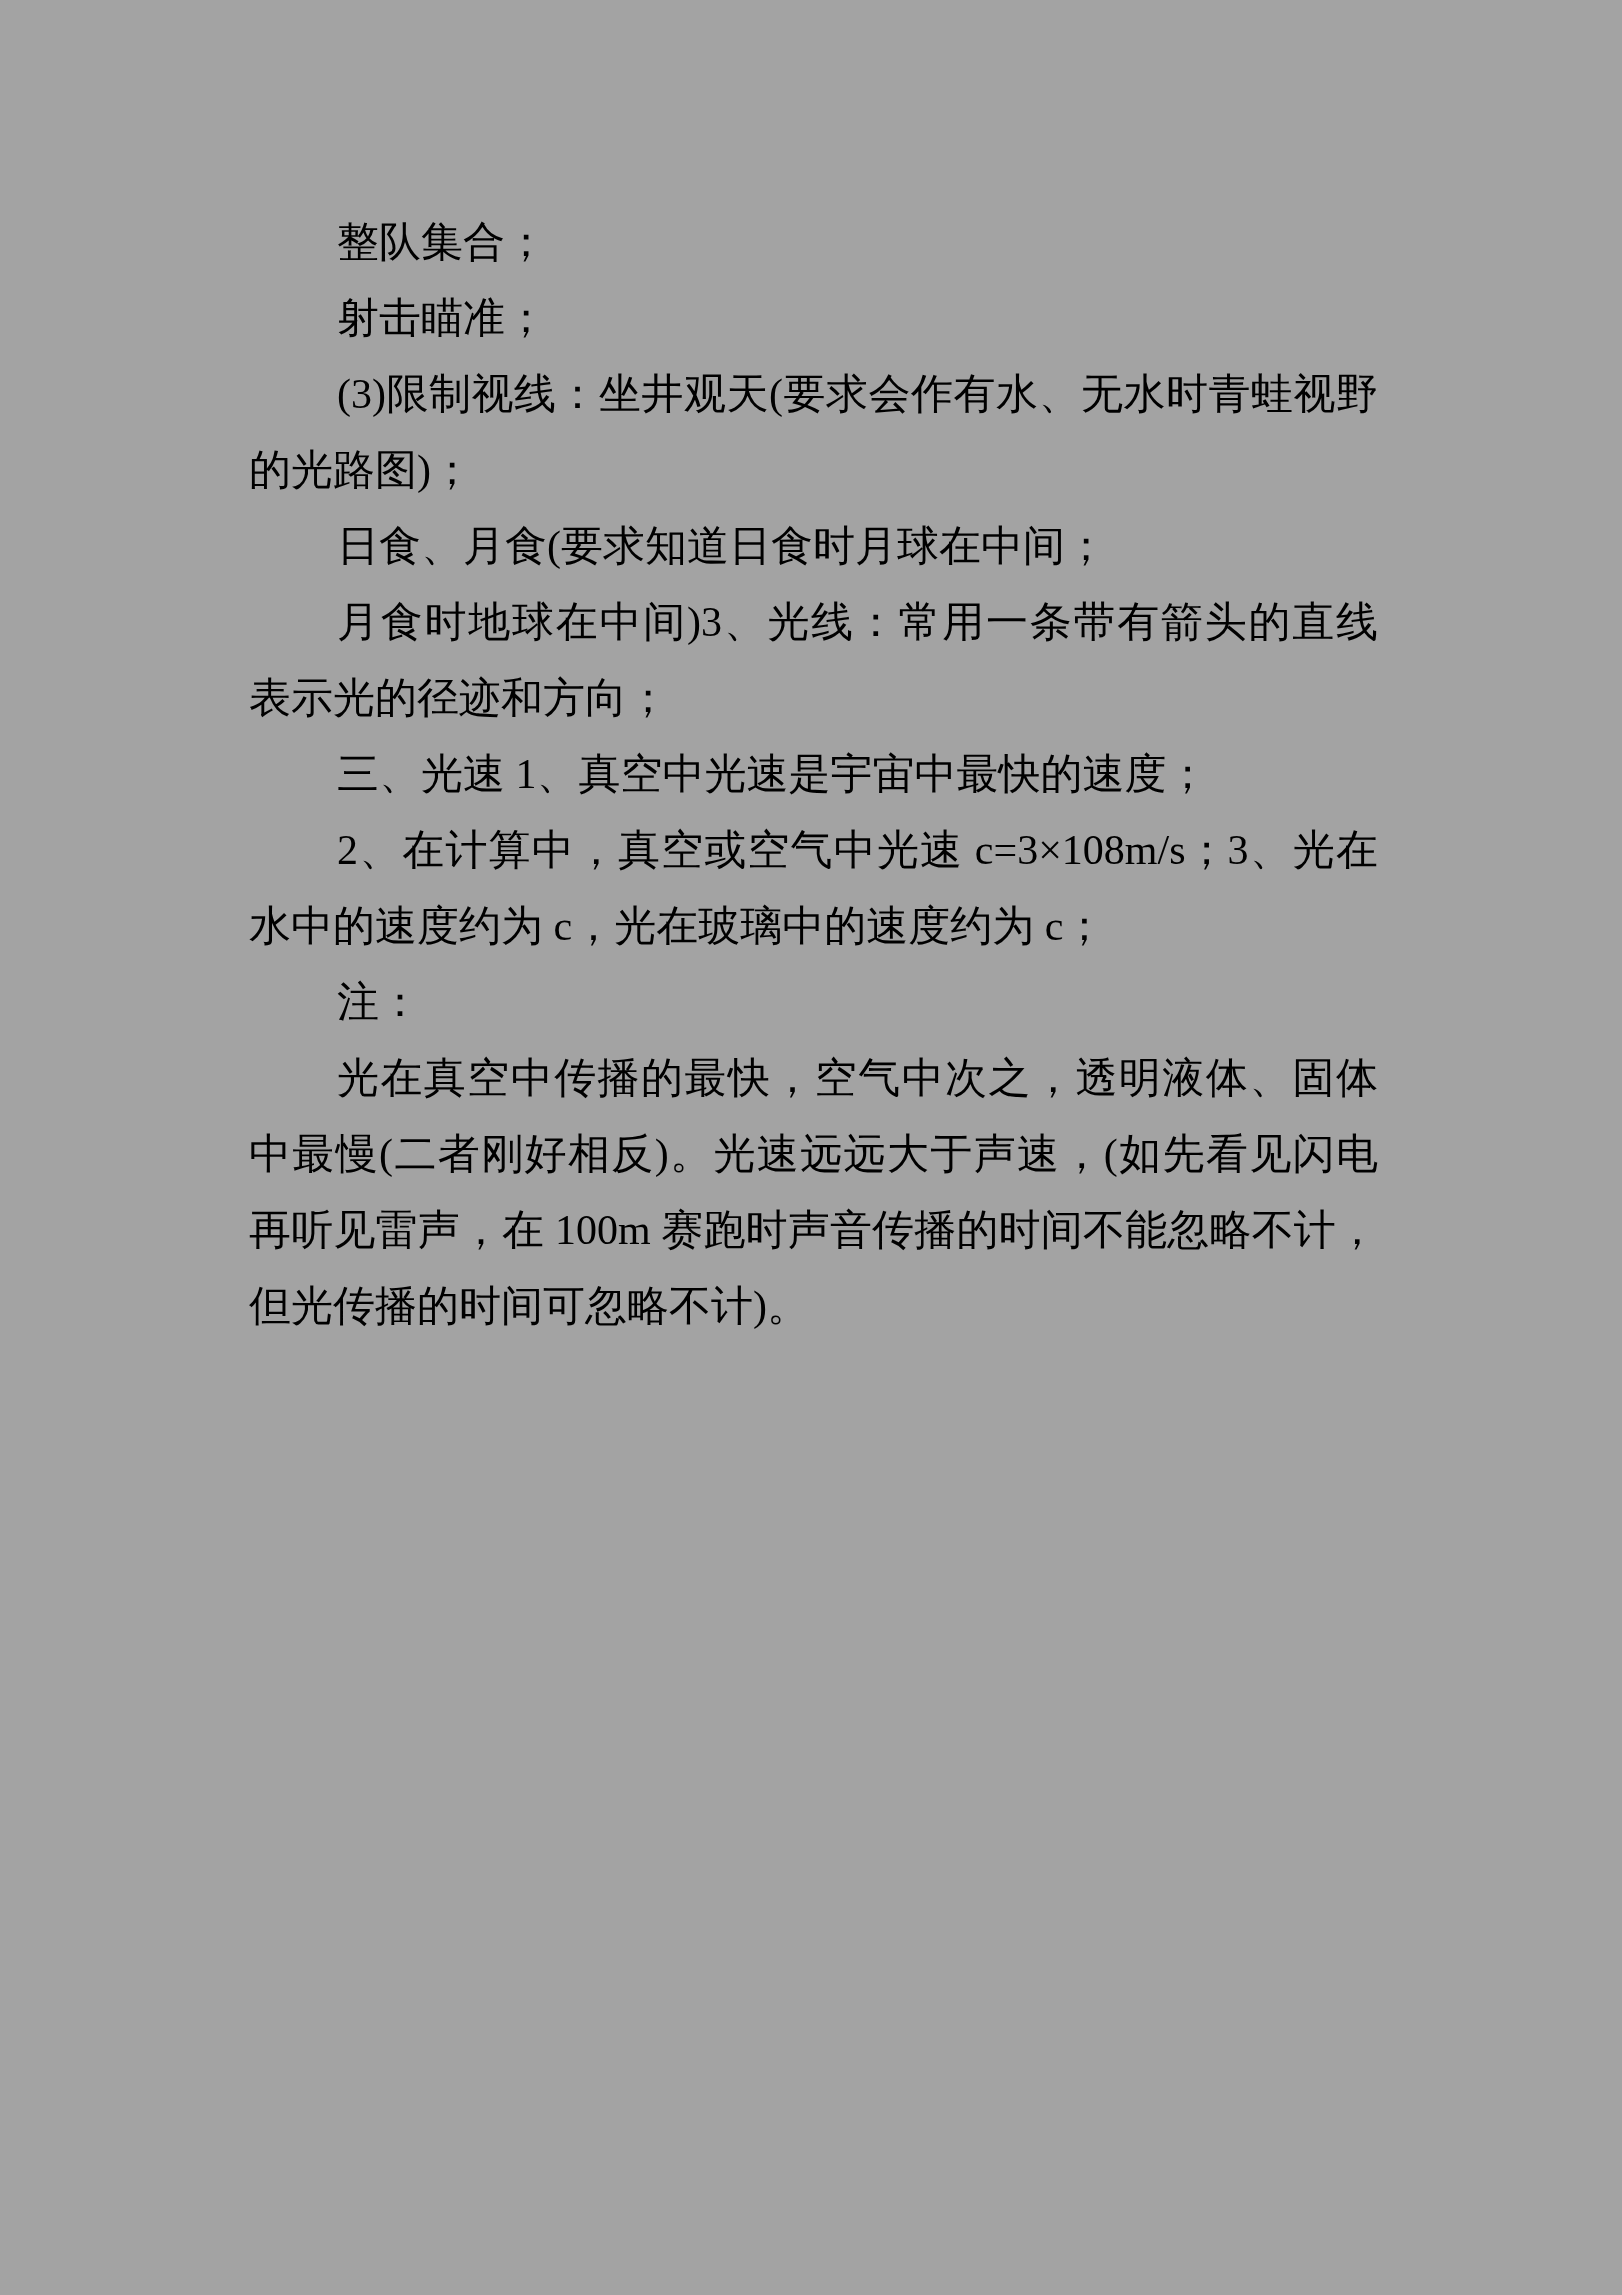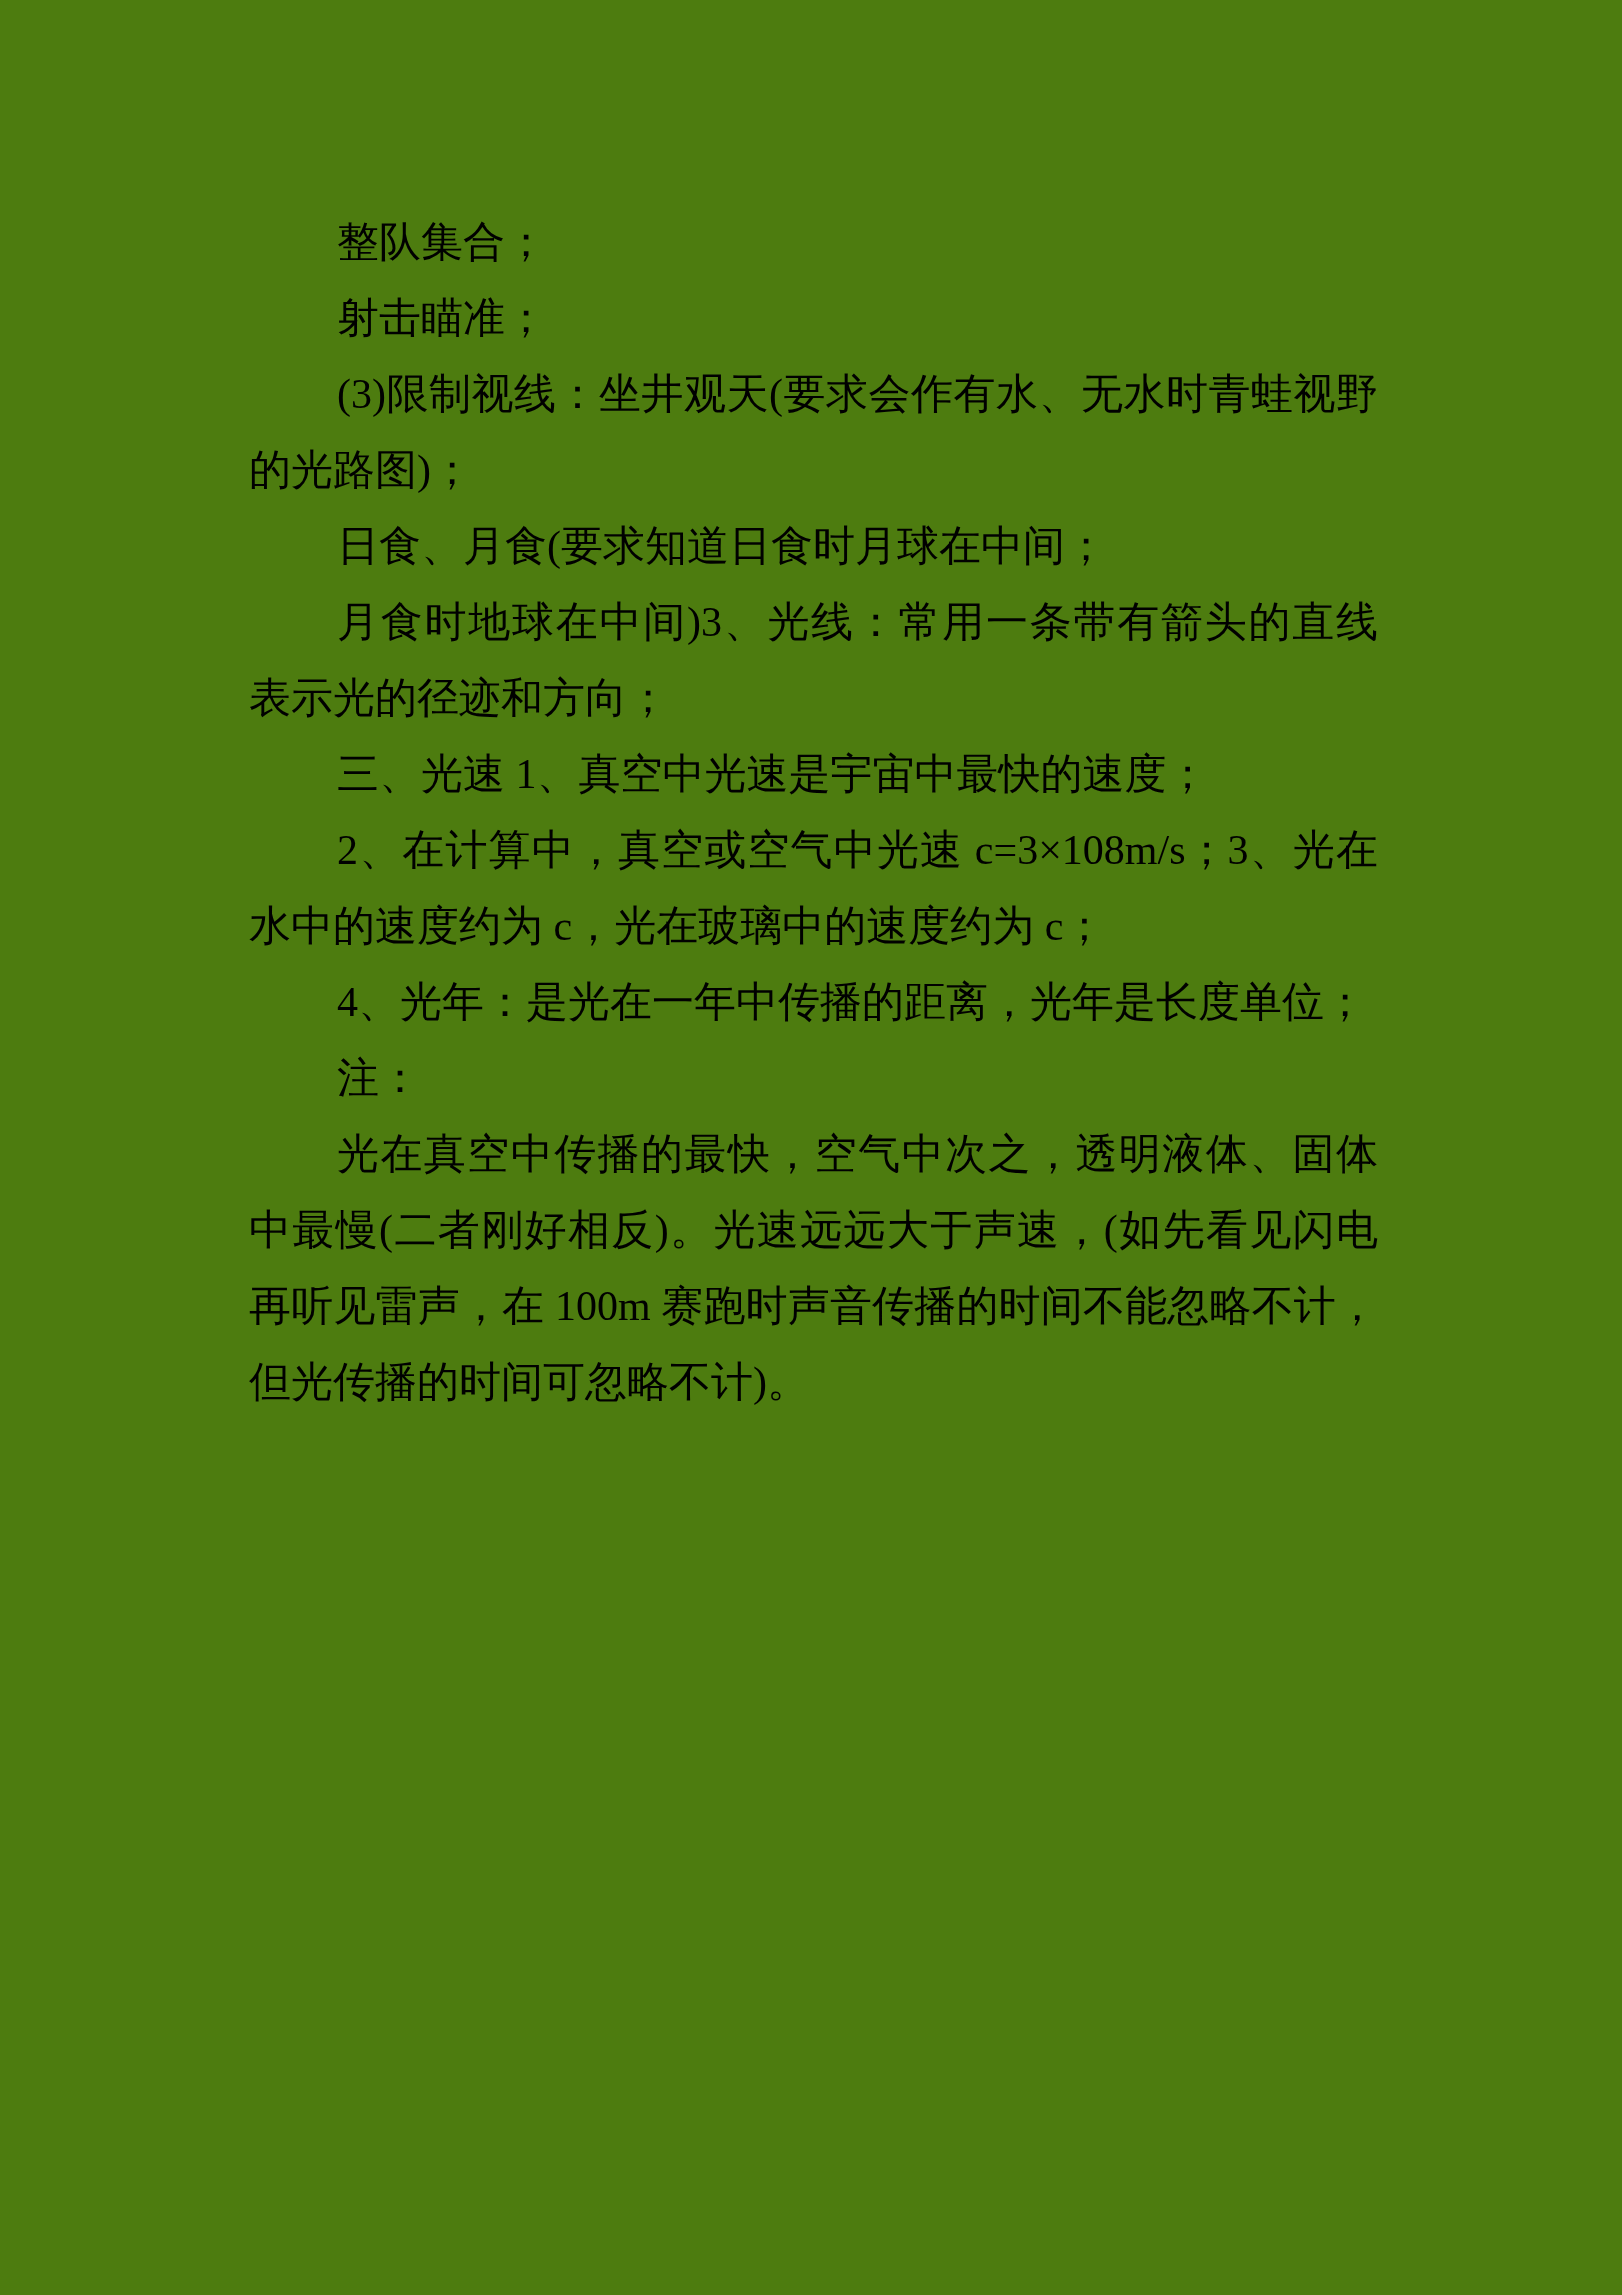--- a/index.html
+++ b/index.html
@@ -10,21 +10,21 @@
     width: 1623px;
     height: 2295px;
     background: #ffffff;
     overflow: hidden;
   }
   .page {
     box-sizing: border-box;
     width: 1623px;
     height: 2295px;
     padding: 204px 245px 0 249px;
-    background: #4d7c0f;
+    background: #a3a3a3;
   }
   .para {
     margin: 0;
     padding: 0;
     font-family: "Liberation Serif", "DejaVu Serif", serif;
     font-size: 42px;
     line-height: 76px;
     color: #000000;
     text-align: justify;
     text-indent: 88px;
@@ -36,17 +36,16 @@
 <body>
 
 <main class="page">
   <p class="para">整队集合；</p>
   <p class="para">射击瞄准；</p>
   <p class="para">(3)限制视线：坐井观天(要求会作有水、无水时青蛙视野的光路图)；</p>
   <p class="para">日食、月食(要求知道日食时月球在中间；</p>
   <p class="para">月食时地球在中间)3、光线：常用一条带有箭头的直线表示光的径迹和方向；</p>
   <p class="para">三、光速 1、真空中光速是宇宙中最快的速度；</p>
   <p class="para">2、在计算中，真空或空气中光速 c=3×108m/s；3、光在水中的速度约为 c，光在玻璃中的速度约为 c；</p>
-  <p class="para">4、光年：是光在一年中传播的距离，光年是长度单位；</p>
   <p class="para">注：</p>
   <p class="para">光在真空中传播的最快，空气中次之，透明液体、固体中最慢(二者刚好相反)。光速远远大于声速，(如先看见闪电再听见雷声，在 100m 赛跑时声音传播的时间不能忽略不计，但光传播的时间可忽略不计)。</p>
 </main>
 
 
 </body></html>

